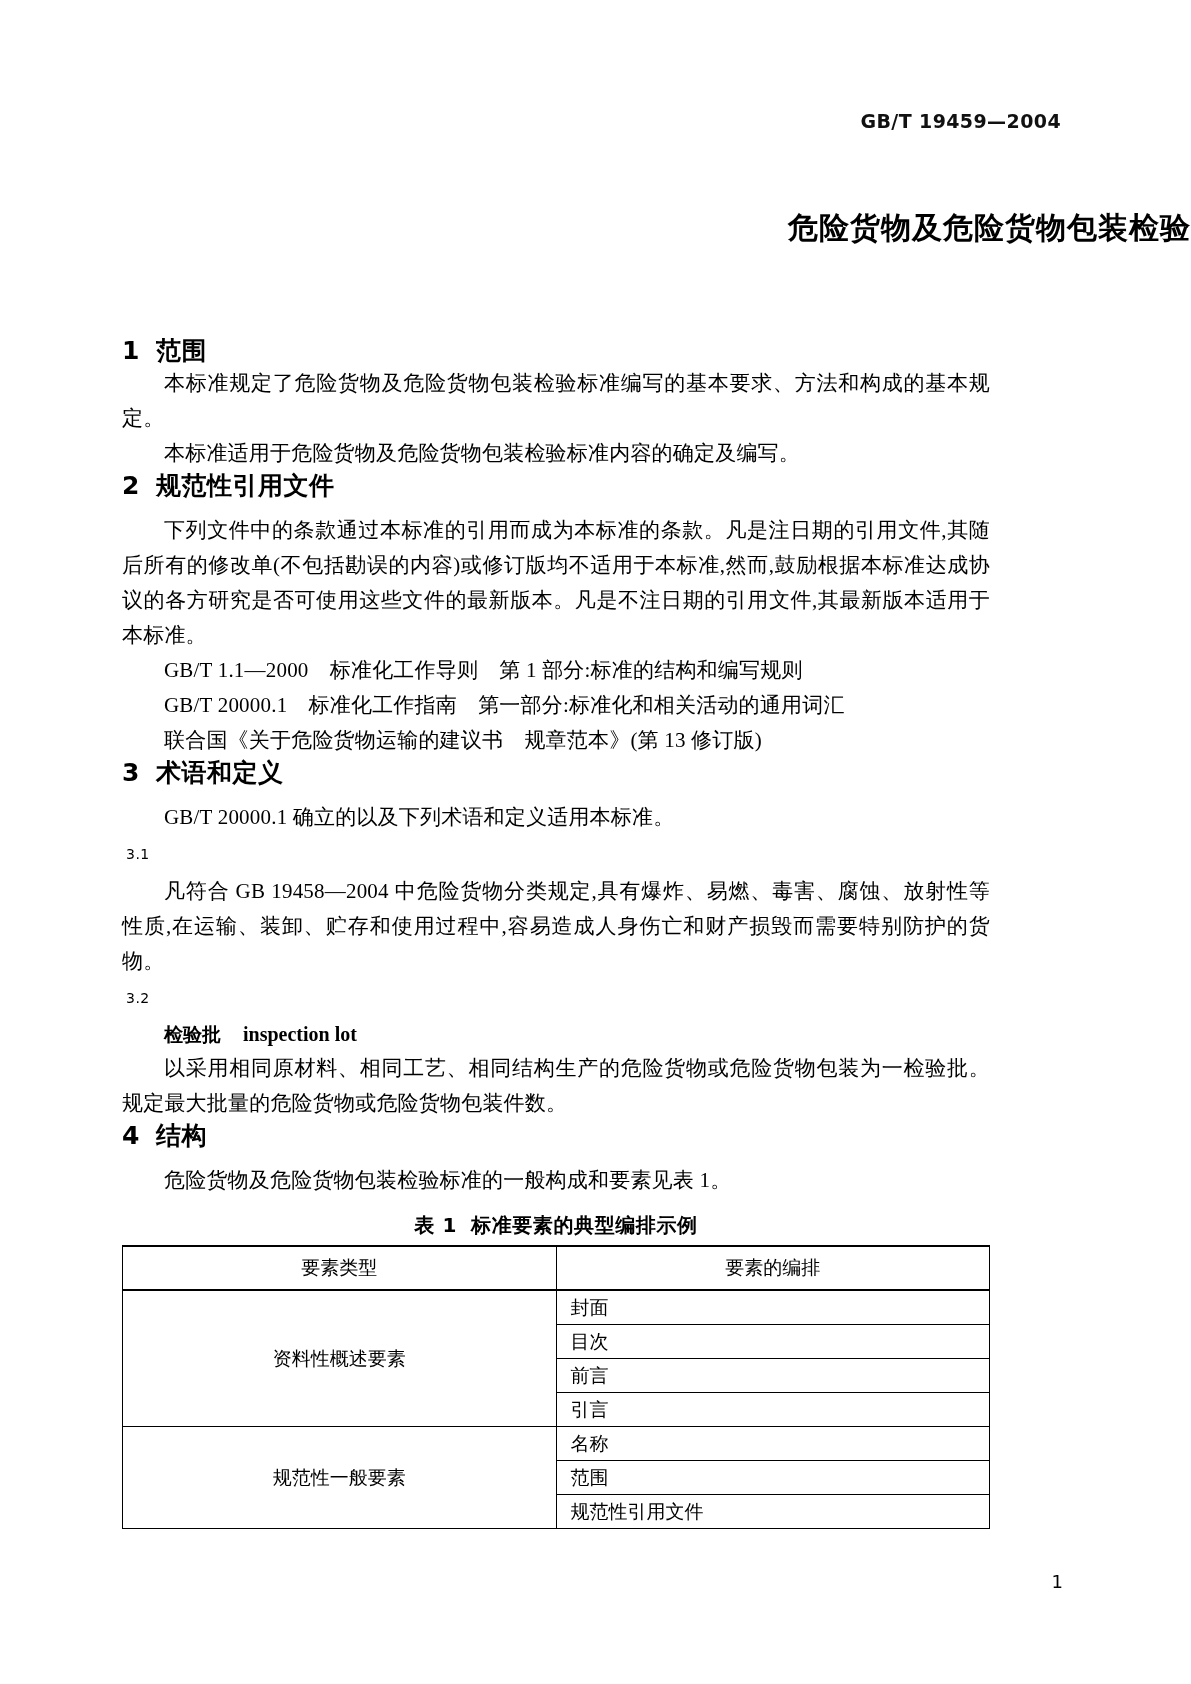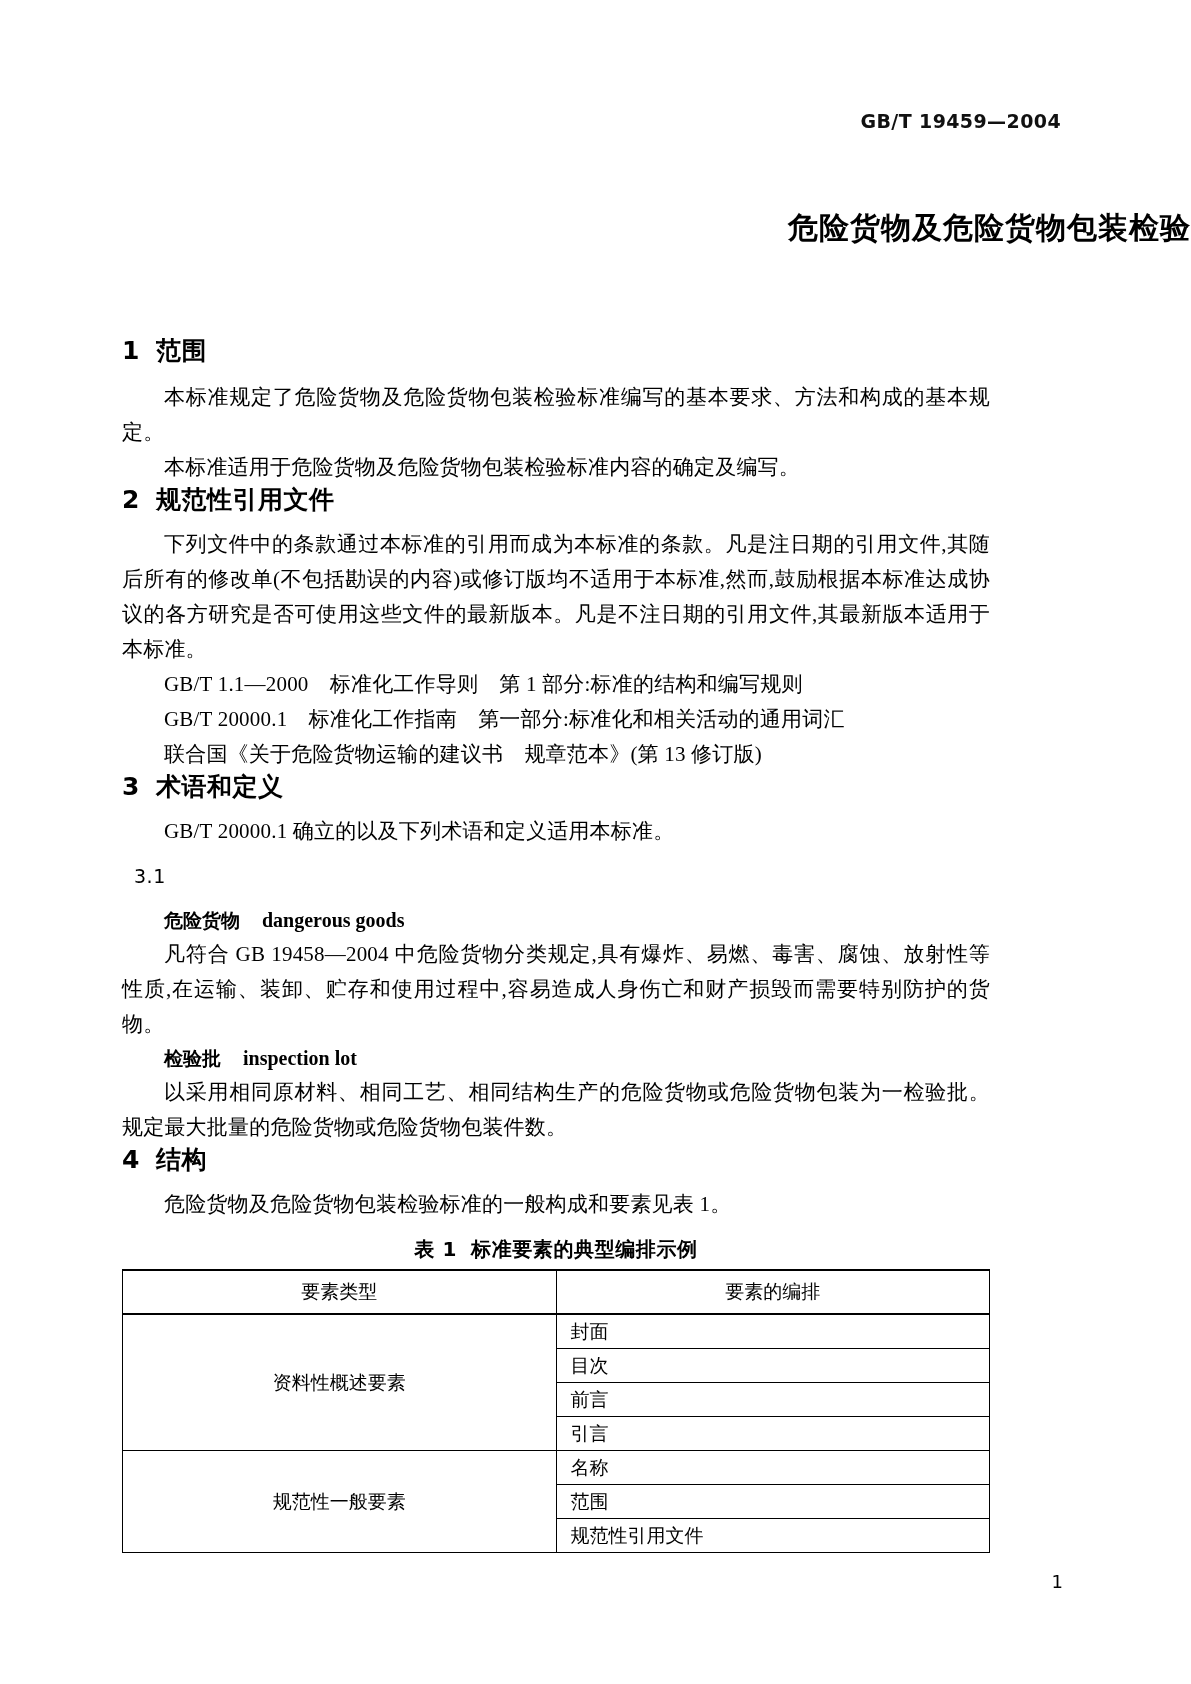--- a/index.html
+++ b/index.html
@@ -81,23 +81,23 @@
     font-size: 21px;
     line-height: 35px;
     text-align: justify;
     text-justify: inter-ideograph;
     letter-spacing: 0.2px;
   }
   p.indent { text-indent: 42px; }
   p.hang   { padding-left: 42px; text-indent: 0; }
 
   .clause-no {
-    margin: 12px;
-    font-family: "DejaVu Sans", "Liberation Sans", sans-serif;
-    font-size: 19px;
+    margin: 4px;
+    font-family: "DejaVu Sans", "Liberation Sans", sans-serif;
+    font-size: 14px;
     line-height: 31px;
     letter-spacing: 0.5px;
   }
   .term-line {
     margin: 0;
     padding-left: 42px;
     font-size: 20px;
     line-height: 33px;
     font-weight: 700;
   }
@@ -174,42 +174,40 @@
 
   <div class="doc-title">
     <span class="t-line">危险货物及危险货物包装检验</span>
   </div>
 
   <div class="content">
 
     <h2 class="sec">
       <span class="num">1</span><span>范围</span>
     </h2>
-    <p class="para indent" style="margin-top:14px;">本标准规定了危险货物及危险货物包装检验标准编写的基本要求、方法和构成的基本规定。</p>
+    <p class="para indent" style="">本标准规定了危险货物及危险货物包装检验标准编写的基本要求、方法和构成的基本规定。</p>
     <p class="para indent">本标准适用于危险货物及危险货物包装检验标准内容的确定及编写。</p>
 
     <h2 class="sec gap-before">
       <span class="num">2</span><span>规范性引用文件</span>
     </h2>
     <p class="para indent" style="margin-top:12px;">下列文件中的条款通过本标准的引用而成为本标准的条款。凡是注日期的引用文件,其随后所有的修改单(不包括勘误的内容)或修订版均不适用于本标准,然而,鼓励根据本标准达成协议的各方研究是否可使用这些文件的最新版本。凡是不注日期的引用文件,其最新版本适用于本标准。</p>
     <p class="para hang">GB/T 1.1—2000　标准化工作导则　第 1 部分:标准的结构和编写规则</p>
     <p class="para hang">GB/T 20000.1　标准化工作指南　第一部分:标准化和相关活动的通用词汇</p>
     <p class="para hang">联合国《关于危险货物运输的建议书　规章范本》(第 13 修订版)</p>
 
     <h2 class="sec gap-before">
       <span class="num">3</span><span>术语和定义</span>
     </h2>
     <p class="para indent" style="margin-top:12px;font-family:Liberation Serif, serif;">GB/T 20000.1 确立的以及下列术语和定义适用本标准。</p>
 
     <p class="clause-no">3.1</p>
-    <p class="term-line">
-      <span class="cn">危险货物</span><span class="en">dangerous goods</span>
-    </p>
     <p class="para indent">凡符合 GB 19458—2004 中危险货物分类规定,具有爆炸、易燃、毒害、腐蚀、放射性等性质,在运输、装卸、贮存和使用过程中,容易造成人身伤亡和财产损毁而需要特别防护的货物。</p>
 
+    <p class="clause-no">3.2</p>
     <p class="term-line">
       <span class="cn">检验批</span><span class="en">inspection lot</span>
     </p>
     <p class="para indent">以采用相同原材料、相同工艺、相同结构生产的危险货物或危险货物包装为一检验批。规定最大批量的危险货物或危险货物包装件数。</p>
 
     <h2 class="sec gap-before">
       <span class="num">4</span><span>结构</span>
     </h2>
     <p class="para indent" style="margin-top:12px;">危险货物及危险货物包装检验标准的一般构成和要素见表 1。</p>
 

